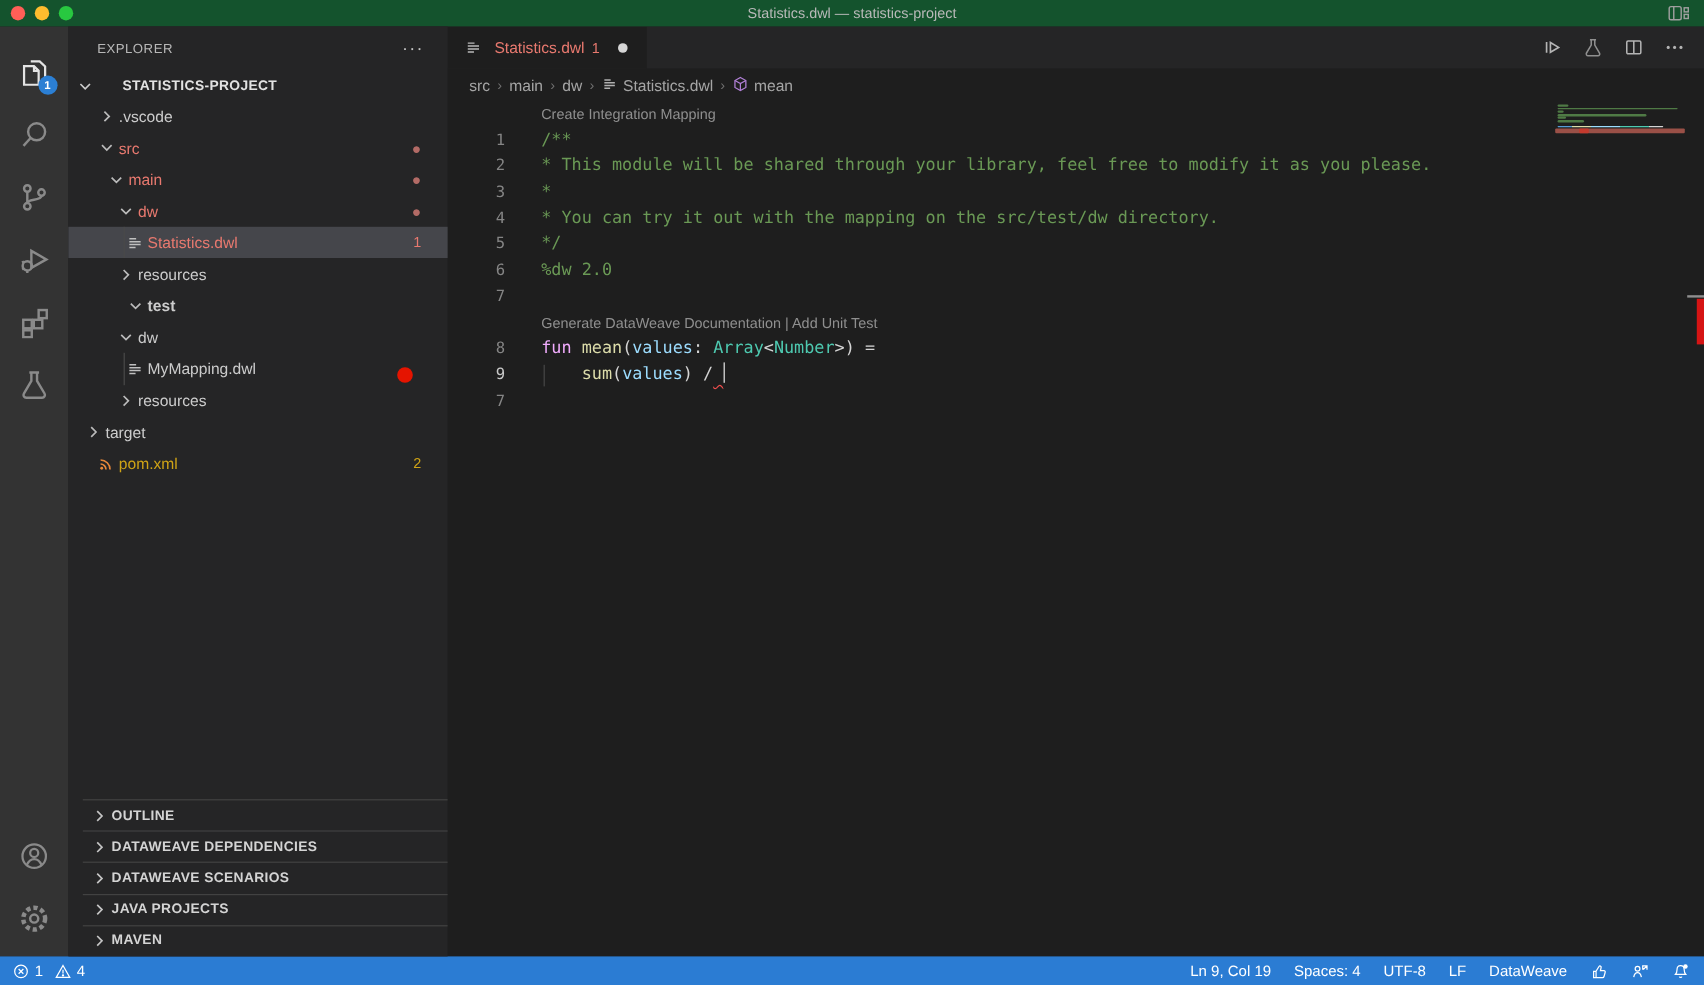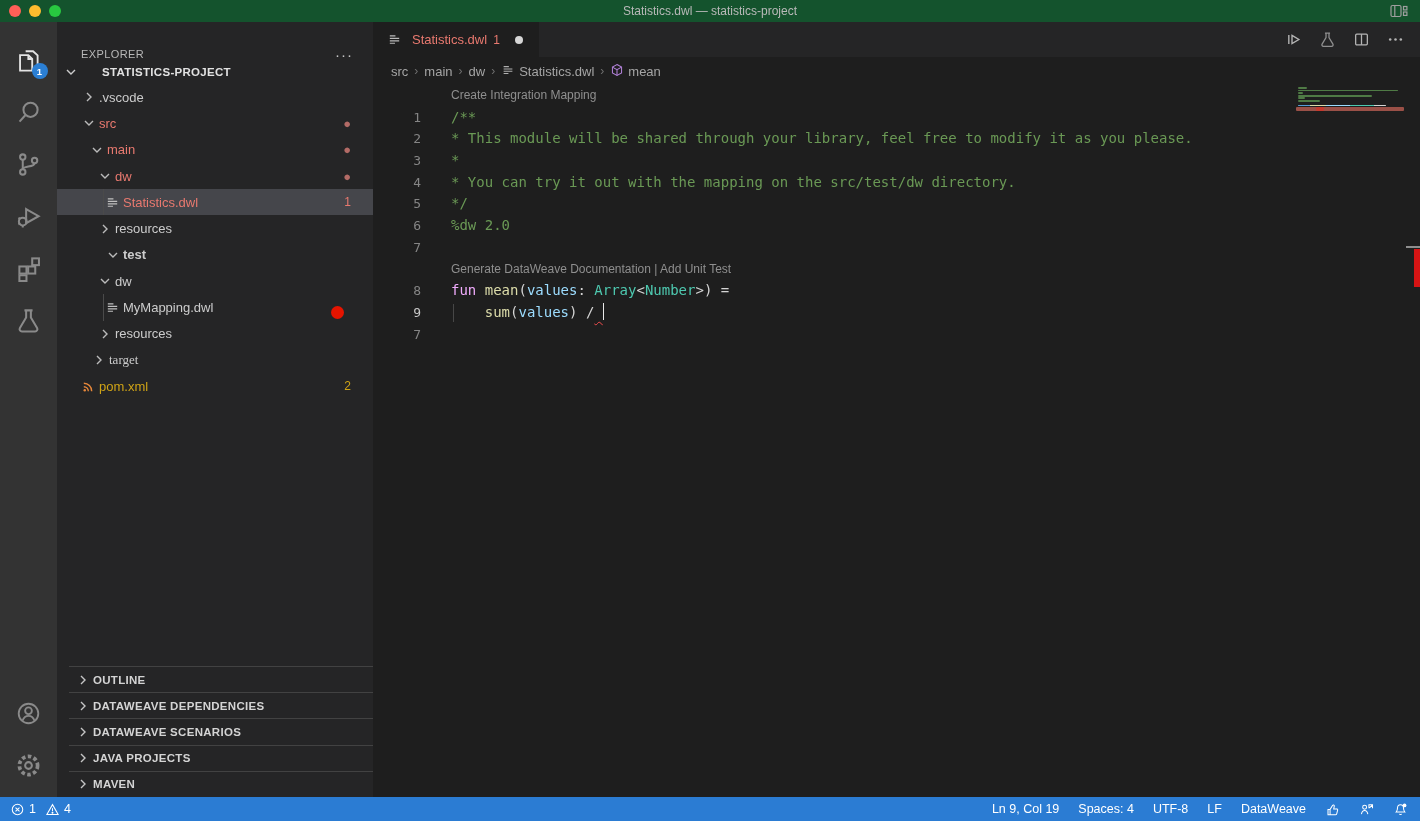--- a/index.html
+++ b/index.html
@@ -26,21 +26,21 @@
              color:#8a8a8a; position:relative; }
   .ab-item.active { color:#e4e4e4; }
   .ab-item svg { width:27px; height:27px; }
   .ab-badge { position:absolute; right:4px; bottom:7px; min-width:16px; height:16px;
               border-radius:9px; background:#2b7fd4; color:#fff; font-size:9.5px;
               display:flex; align-items:center; justify-content:center; font-weight:bold; }
   .ab-bottom { margin-top:auto; display:flex; flex-direction:column; align-items:center; padding-bottom:6px; }
 
   
   #sidebar { width:316px; background:#252526; position:relative; flex:none; color:#cccccc; }
-  #sb-header { height:38px; display:flex; align-items:flex-end; padding:0 20px 0 24px; }
+  #sb-header { height:38px; display:flex; align-items:center; padding:0 20px 0 24px; }
   #sb-header .sb-title { font-size:11px; color:#b8b8b8; letter-spacing:.4px; }
   #sb-more { margin-left:auto; color:#c5c5c5; font-size:15px; letter-spacing:1px; line-height:10px; }
   #project-row { height:24px; display:flex; align-items:center; padding-left:6px;gap:21px; }
   #project-row .twisty { width:18px; height:16px; color:#cccccc; }
   #project-row .plabel { font-size:11.5px; font-weight:bold; color:#e2e2e2; letter-spacing:.3px; }
   .tree-row { height:26.3px; display:flex; align-items:center; font-size:13px; position:relative; }
   .tree-row.selected { background:#45464b; }
   .twisty { width:18px; height:16px; flex:none; display:flex; align-items:center; color:#bbbbbb; }
   .twisty svg { width:16px; height:16px; }
   .ficon { width:18px; height:16px; flex:none; display:flex; align-items:center; color:#c0c0c0; }
@@ -284,21 +284,21 @@
             <span class="tlabel">MyMapping.dwl</span>
           </div>
           <div class="tree-row" style="padding-left: 40px;">
             <span class="twisty">
               <svg viewBox="0 0 16 16" fill="none" stroke="currentColor" stroke-width="1.4">
                 <path d="M6 4l4 4-4 4"></path>
               </svg>
             </span>
             <span class="tlabel">resources</span>
           </div>
-          <div class="tree-row" style="padding-left: 34px; font-family: Liberation Serif, serif;">
+          <div class="tree-row" style="padding-left: 13px;">
             <span class="twisty">
               <svg viewBox="0 0 16 16" fill="none" stroke="currentColor" stroke-width="1.4">
                 <path d="M6 4l4 4-4 4"></path>
               </svg>
             </span>
             <span class="tlabel">target</span>
           </div>
           <div class="tree-row" style="padding-left: 24px;">
             <span class="ficon">
               <svg viewBox="0 0 16 16" fill="none" stroke="#e8883a" stroke-width="1.5">

